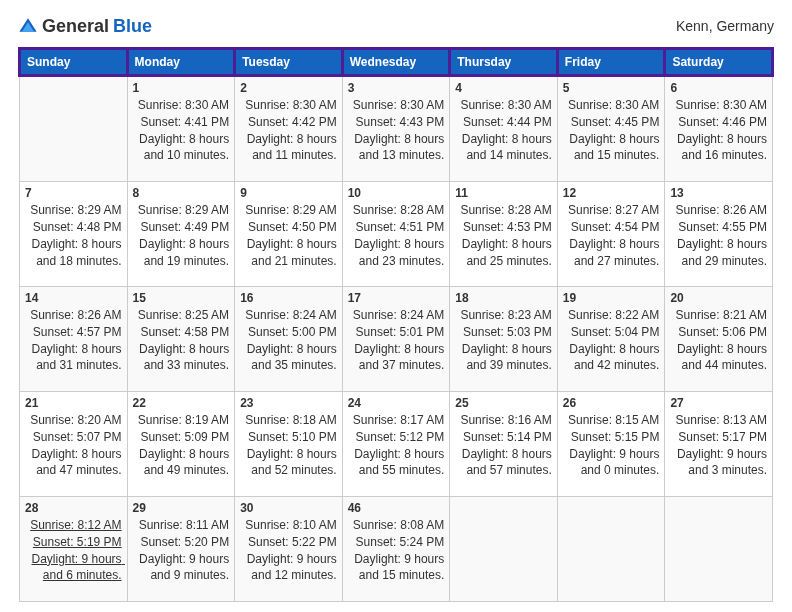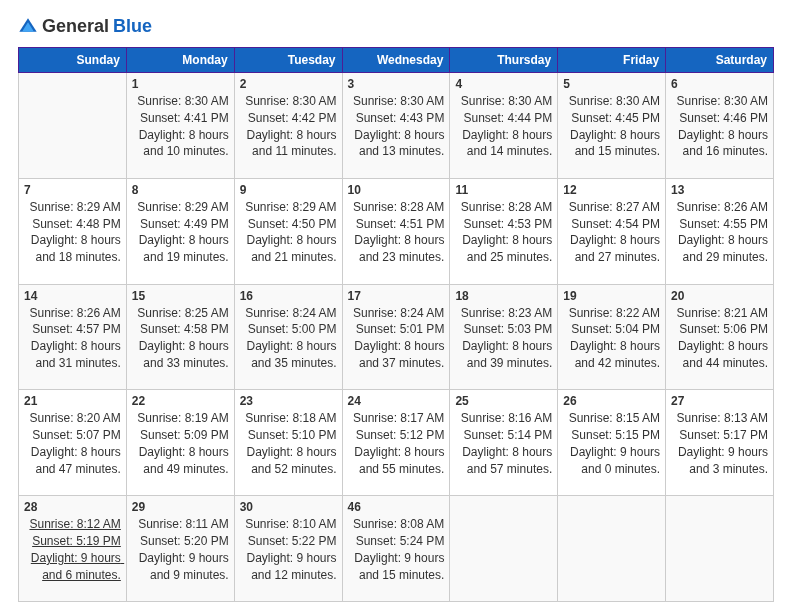--- a/index.html
+++ b/index.html
@@ -54,25 +54,25 @@
       margin-top: 2px;
     }
     .calendar-table {
       width: 100%;
       border-collapse: collapse;
       flex: 1;
     }
     .calendar-table th {
       background-color: #1565c0;
       color: #fff;
-      text-align: right;
+      text-align: left;
       padding: 5px 6px;
       font-size: 12px;
       font-weight: bold;
-      border: 1px solid #4c1d95;
+      border: 3px solid #4c1d95;
     }
     .calendar-table td {
       vertical-align: top;
       padding: 4px 5px;
       border: 1px solid #ccc;
       width: calc(100% / 7);
       height: 90px;
     }
     .day-number {
       font-size: 12px;
@@ -108,20 +108,21 @@
       <div class="logo">
         <svg class="logo-icon" viewBox="0 0 30 30" width="30" height="30">
           <polygon points="15,2 28,22 2,22" fill="#1565c0"></polygon>
           <polygon points="15,8 24,22 6,22" fill="#42a5f5"></polygon>
         </svg>
         <span style="font-size:18px;font-weight:bold;color:#333;">General</span>
           <span style="font-size:18px;font-weight:bold;color:#1565c0;">Blue</span>
       </div>
     </div>
     <div class="title-area">
+      <div class="subtitle">Kenn, Germany</div>
     </div>
   </div>
 
   <table class="calendar-table">
     <thead>
       <tr>
         <th>Sunday</th>
         <th>Monday</th>
         <th>Tuesday</th>
         <th>Wednesday</th>

